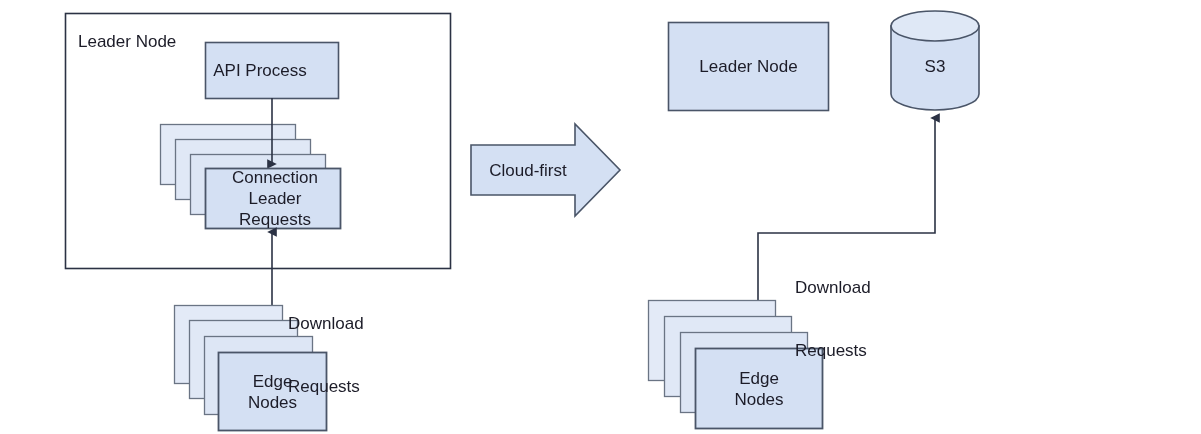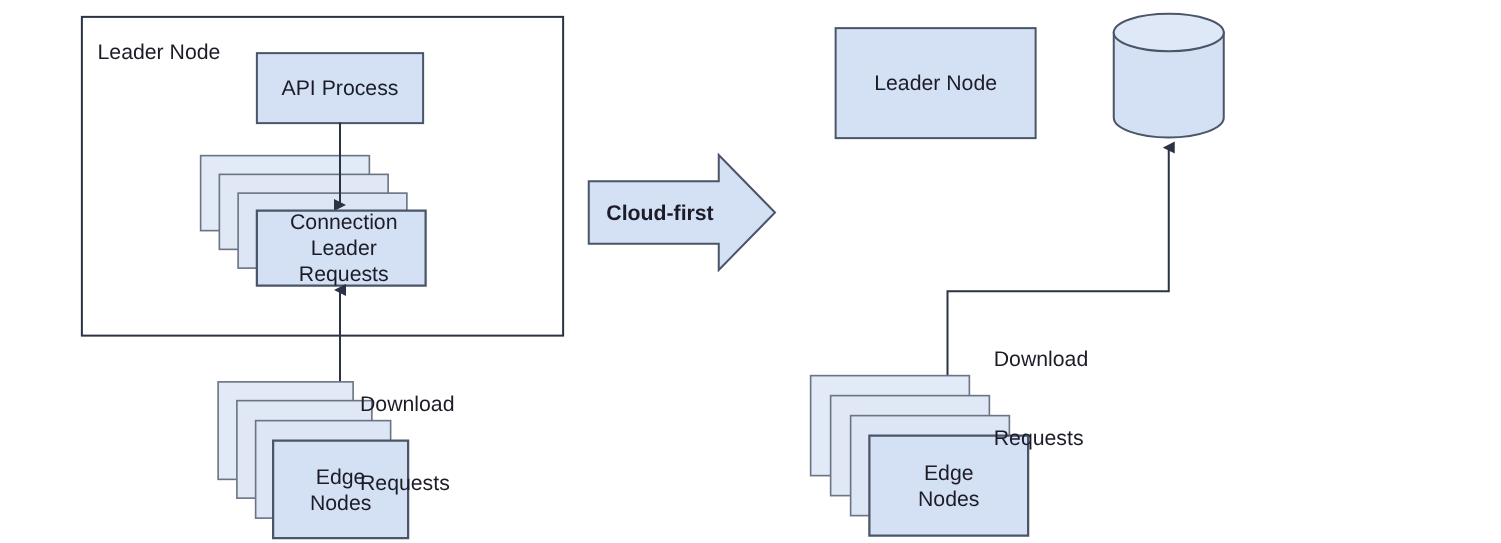--- a/index.html
+++ b/index.html
@@ -90,42 +90,43 @@
     <path d="M758,352 L758,233 L935,233 L935,118" fill="none" stroke="#2b3244" stroke-width="1.6" marker-end="url(#arrowUp)"></path>
 
     <rect x="648.5" y="300.5" width="127" height="80" fill="#e3eaf7" stroke="#6a7484" stroke-width="1.3"></rect>
     <rect x="664.5" y="316.5" width="127" height="80" fill="#e0e8f6" stroke="#6a7484" stroke-width="1.3"></rect>
     <rect x="680.5" y="332.5" width="127" height="80" fill="#dde6f5" stroke="#6a7484" stroke-width="1.3"></rect>
     <rect x="695.5" y="348.5" width="127" height="80" fill="#d4e0f3" stroke="#4a5568" stroke-width="1.8"></rect>
   </svg>
 
   <div class="txt" style="left:78px; top:31px;">Leader Node</div>
 
-  <div class="box-label" style="left:205px; top:42px; width:134px; height:57px;">API Process</div>
+  <div class="box-label" style="left:193px; top:42px; width:134px; height:57px;">API Process</div>
 
   <div class="box-label" style="left:205px; top:168px; width:140px; height:61px; flex-direction:column;">
     <span>Connection</span>
     <span>Leader</span>
     <span>Requests</span>
   </div>
 
   <div class="txt" style="left:288px; top:271px;">
     <div>Download</div>
     <div>Requests</div>
   </div>
 
   <div class="box-label" style="left:218px; top:352px; width:109px; height:79px; flex-direction:column;">
     <span>Edge</span>
     <span>Nodes</span>
   </div>
 
-  <div class="box-label" style="left:476px; top:145px; width:104px; height:50px;font-weight:bold;">Cloud-first</div>
+  <div class="box-label" style="left:476px; top:145px; width:104px; height:50px;">Cloud-first</div>
 
   <div class="box-label" style="left:668px; top:22px; width:161px; height:89px;">Leader Node</div>
 
+  <div class="box-label" style="left:891px; top:30px; width:88px; height:72px;">S3</div>
 
   <div class="txt" style="left:795px; top:235px;">
     <div>Download</div>
     <div>Requests</div>
   </div>
 
   <div class="box-label" style="left:695px; top:348px; width:128px; height:81px; flex-direction:column;">
     <span>Edge</span>
     <span>Nodes</span>
   </div>

